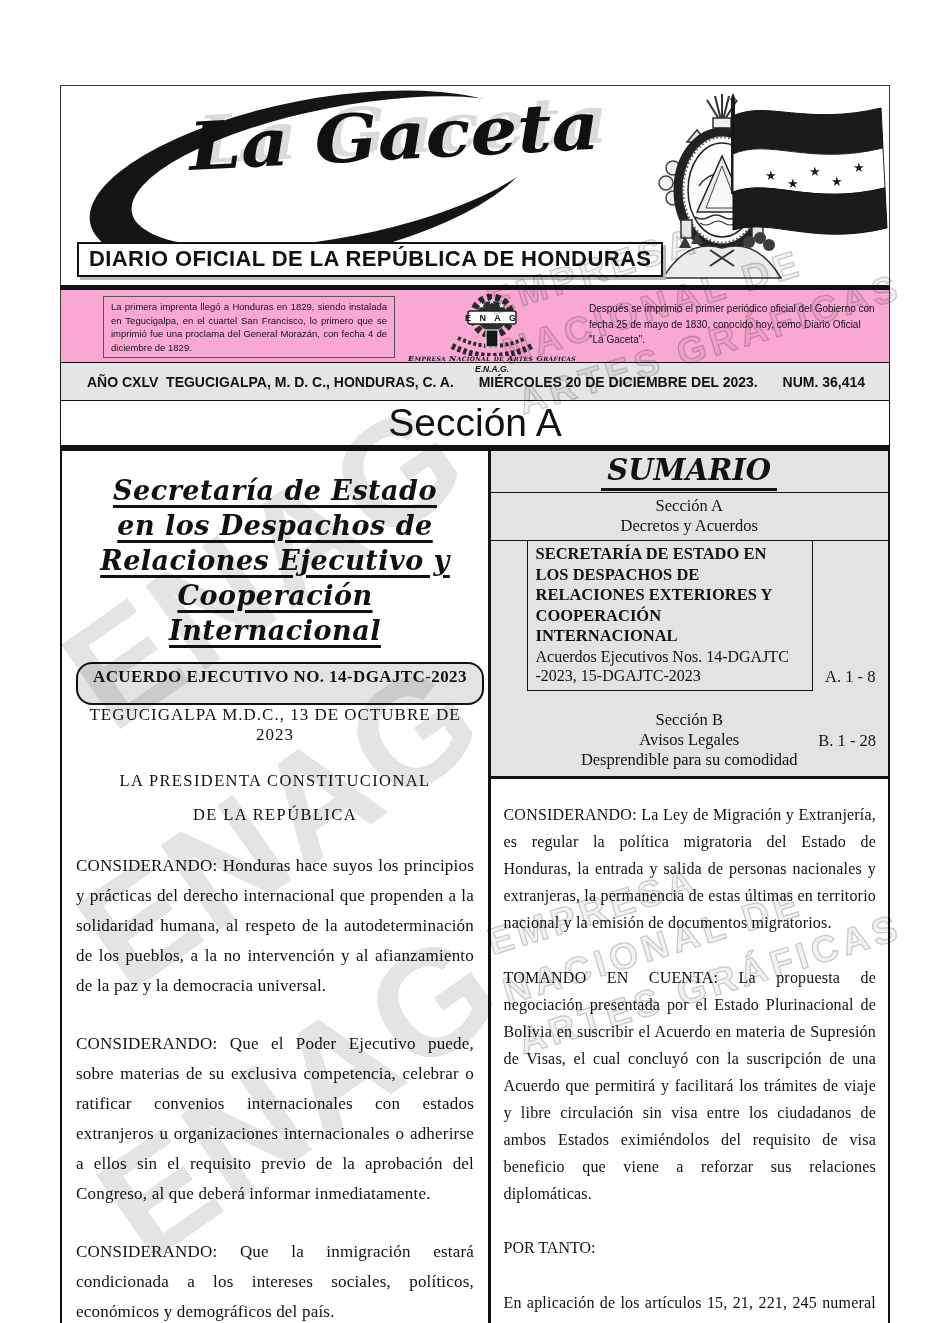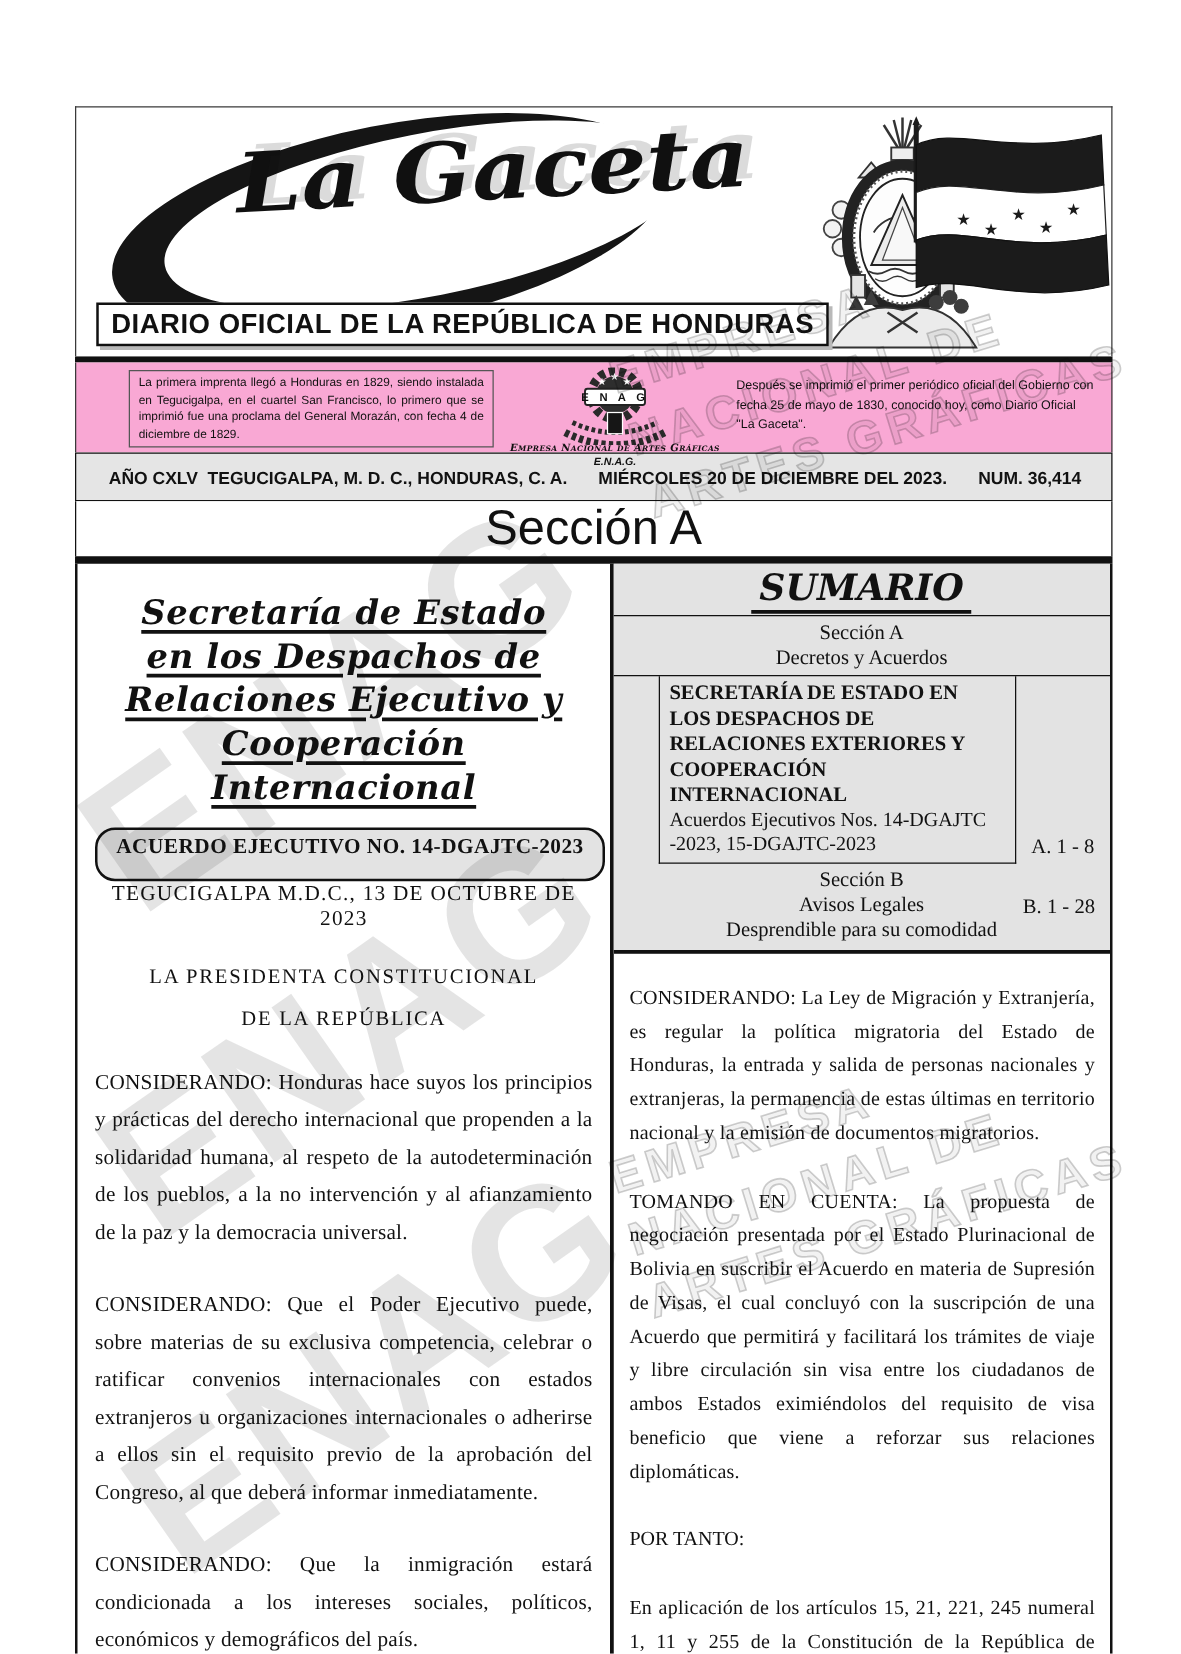--- a/index.html
+++ b/index.html
@@ -69,21 +69,21 @@
       font-weight:bold;font-style:italic;font-size:29px;border-bottom:1.5px solid #111;}
   .sumario-title .u{border-bottom:3px solid #111;padding:0 6px 1px;}
   .sumario-secA{border-bottom:1.5px solid #111;text-align:center;font-size:16.5px;line-height:20px;padding:3px 0 4px;}
   .sumario-entry{display:flex;}
   .entry-gutter{width:36px;}
   .entry-cell{width:286px;box-sizing:border-box;border-left:1.5px solid #111;border-right:1.5px solid #111;
       border-bottom:1.5px solid #111;padding:3px 8px 4px;}
   .entry-title{font-weight:bold;font-size:16.5px;line-height:20.5px;}
   .entry-detail{font-size:16px;line-height:19.5px;}
   .entry-pages{flex:1;display:flex;align-items:flex-end;justify-content:center;font-size:16.5px;padding-bottom:4px;}
-  .sumario-secB{position:relative;text-align:center;font-size:16.5px;line-height:20px;padding:3px 0 6px;}
+  .sumario-secB{position:relative;text-align:center;font-size:16.5px;line-height:20px;padding:3px 0 6px;margin-top:16px;}
   .secB-pages{position:absolute;right:12px;top:24px;}
 
   .col-right .body{padding:0 12px 0 13px;}
   .col-right .para{font-size:16px;line-height:27px;margin-top:28px;}
   .col-right .para.first{margin-top:22px;}
   .por-tanto{margin-top:32px;font-size:16px;}
   .col-right .para.closing{margin-top:32px;}
 
   
   .wm{position:absolute;pointer-events:none;white-space:nowrap;mix-blend-mode:multiply;z-index:6;

